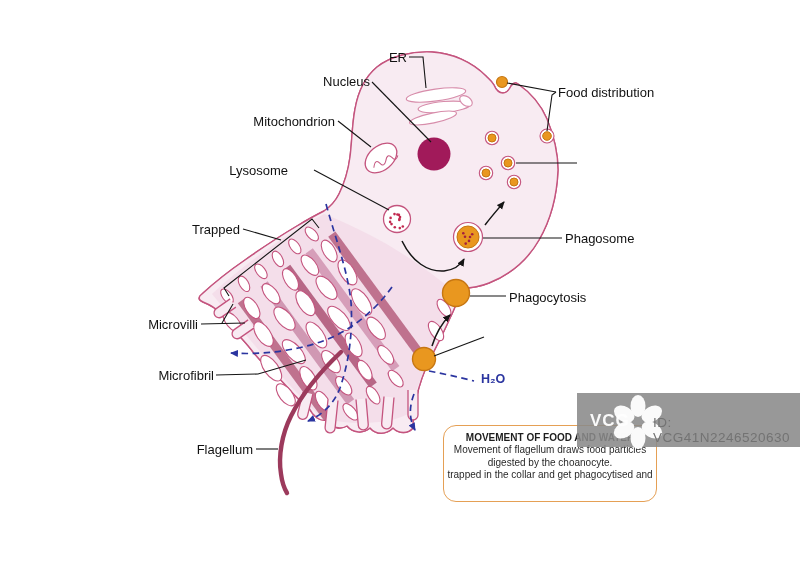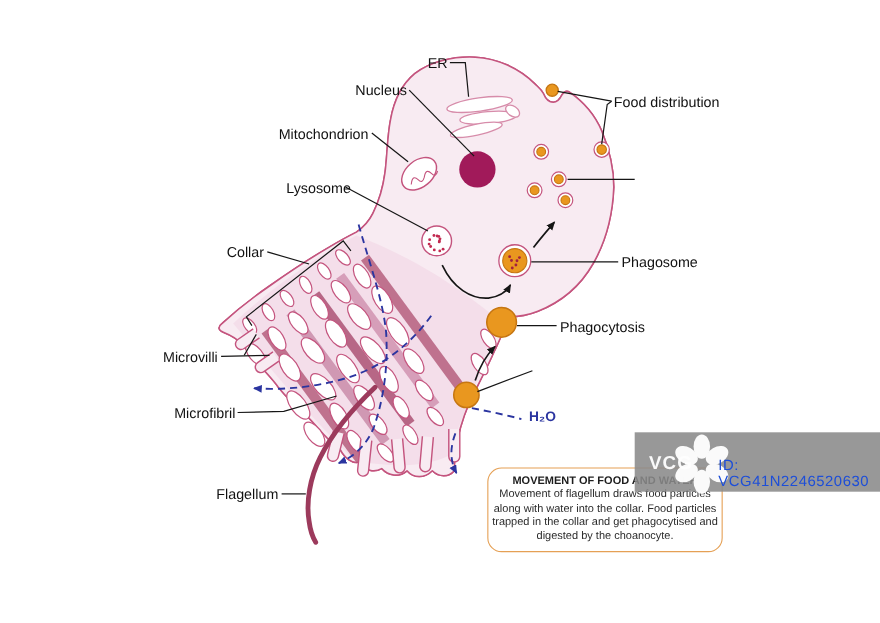--- a/index.html
+++ b/index.html
@@ -27,21 +27,21 @@
   #watermark{
     position:absolute;left:577px;top:393px;width:223px;height:54px;z-index:50;
     background:rgba(138,138,138,0.88);overflow:visible;
   }
   #wm-brand{
     position:absolute;left:13px;top:18px;font-size:17px;font-weight:bold;
     color:rgba(255,255,255,0.95);letter-spacing:1px;
   }
   #wm-flower{position:absolute;left:31px;top:-1px;}
   #wm-id{
-    position:absolute;left:76px;top:22px;font-size:13.5px;color:#1d4ed8;letter-spacing:0.5px;
+    position:absolute;left:76px;top:22px;font-size:13.5px;color:#737373;letter-spacing:0.5px;
   }
   svg .hole{fill:#ffffff;stroke:var(--membrane,#c4547e);stroke-width:1.1;}
   svg .leader{stroke:#151515;stroke-width:1.1;fill:none;}
   svg .blk-arrow{stroke:#151515;stroke-width:1.5;fill:none;}
   svg .water{stroke:var(--navy,#2b35a0);stroke-width:1.7;fill:none;stroke-dasharray:6.5 4.5;}
   svg .finger{fill:var(--cellfill,#f8ebf2);stroke:var(--membrane,#c4547e);stroke-width:1.3;}
 </style>
 </head>
 <body>
 
@@ -256,36 +256,35 @@
       <line class="leader" x1="516" y1="163" x2="577" y2="163"></line>
       <line class="leader" x1="483" y1="238" x2="562" y2="238"></line>
       <line class="leader" x1="470" y1="296" x2="506" y2="296"></line>
       <line class="leader" x1="484" y1="337" x2="434" y2="356"></line>
     </g>
   </svg>
 
   <div class="lbl lbl-r" style="right:393px;top:50px">ER</div>
   <div class="lbl lbl-r" style="right:430px;top:74px">Nucleus</div>
   <div class="lbl lbl-r" style="right:465px;top:114px">Mitochondrion</div>
-  <div class="lbl lbl-r" style="right:481px;top:163px">Lysosome</div>
-  <div class="lbl lbl-r" style="right:560px;top:222px">Collar</div>
+  <div class="lbl lbl-r" style="right:512px;top:163px">Lysosome</div>
+  <div class="lbl lbl-r" style="right:560px;top:222px">Trapped</div>
   <div class="lbl lbl-r" style="right:602px;top:317px">Microvilli</div>
   <div class="lbl lbl-r" style="right:586px;top:368px">Microfibril</div>
   <div class="lbl lbl-r" style="right:547px;top:442px">Flagellum</div>
   <div class="lbl" style="left:558px;top:85px">Food distribution</div>
   <div class="lbl" style="left:565px;top:231px">Phagosome</div>
   <div class="lbl" style="left:509px;top:290px">Phagocytosis</div>
   <div class="lbl h2o" style="left:481px;top:372px">H₂O</div>
 
   <div id="caption">
     <div class="cap-title">MOVEMENT OF FOOD AND WATER</div>
     <div class="cap-line">Movement of flagellum draws food particles</div>
-    <div class="cap-line">along with water into the collar. Food particles</div>
+    <div class="cap-line">digested by the choanocyte.</div>
     <div class="cap-line">trapped in the collar and get phagocytised and</div>
-    <div class="cap-line">digested by the choanocyte.</div>
   </div>
 
   <div id="watermark">
     <span id="wm-brand">VCG</span>
     <svg id="wm-flower" width="60" height="60" viewBox="0 0 60 60">
       <g fill="#ffffff" opacity="0.96">
         <ellipse cx="30" cy="14" rx="7.5" ry="11" transform="rotate(0 30 30)"></ellipse>
         <ellipse cx="30" cy="14" rx="7.5" ry="11" transform="rotate(60 30 30)"></ellipse>
         <ellipse cx="30" cy="14" rx="7.5" ry="11" transform="rotate(120 30 30)"></ellipse>
         <ellipse cx="30" cy="14" rx="7.5" ry="11" transform="rotate(180 30 30)"></ellipse>

